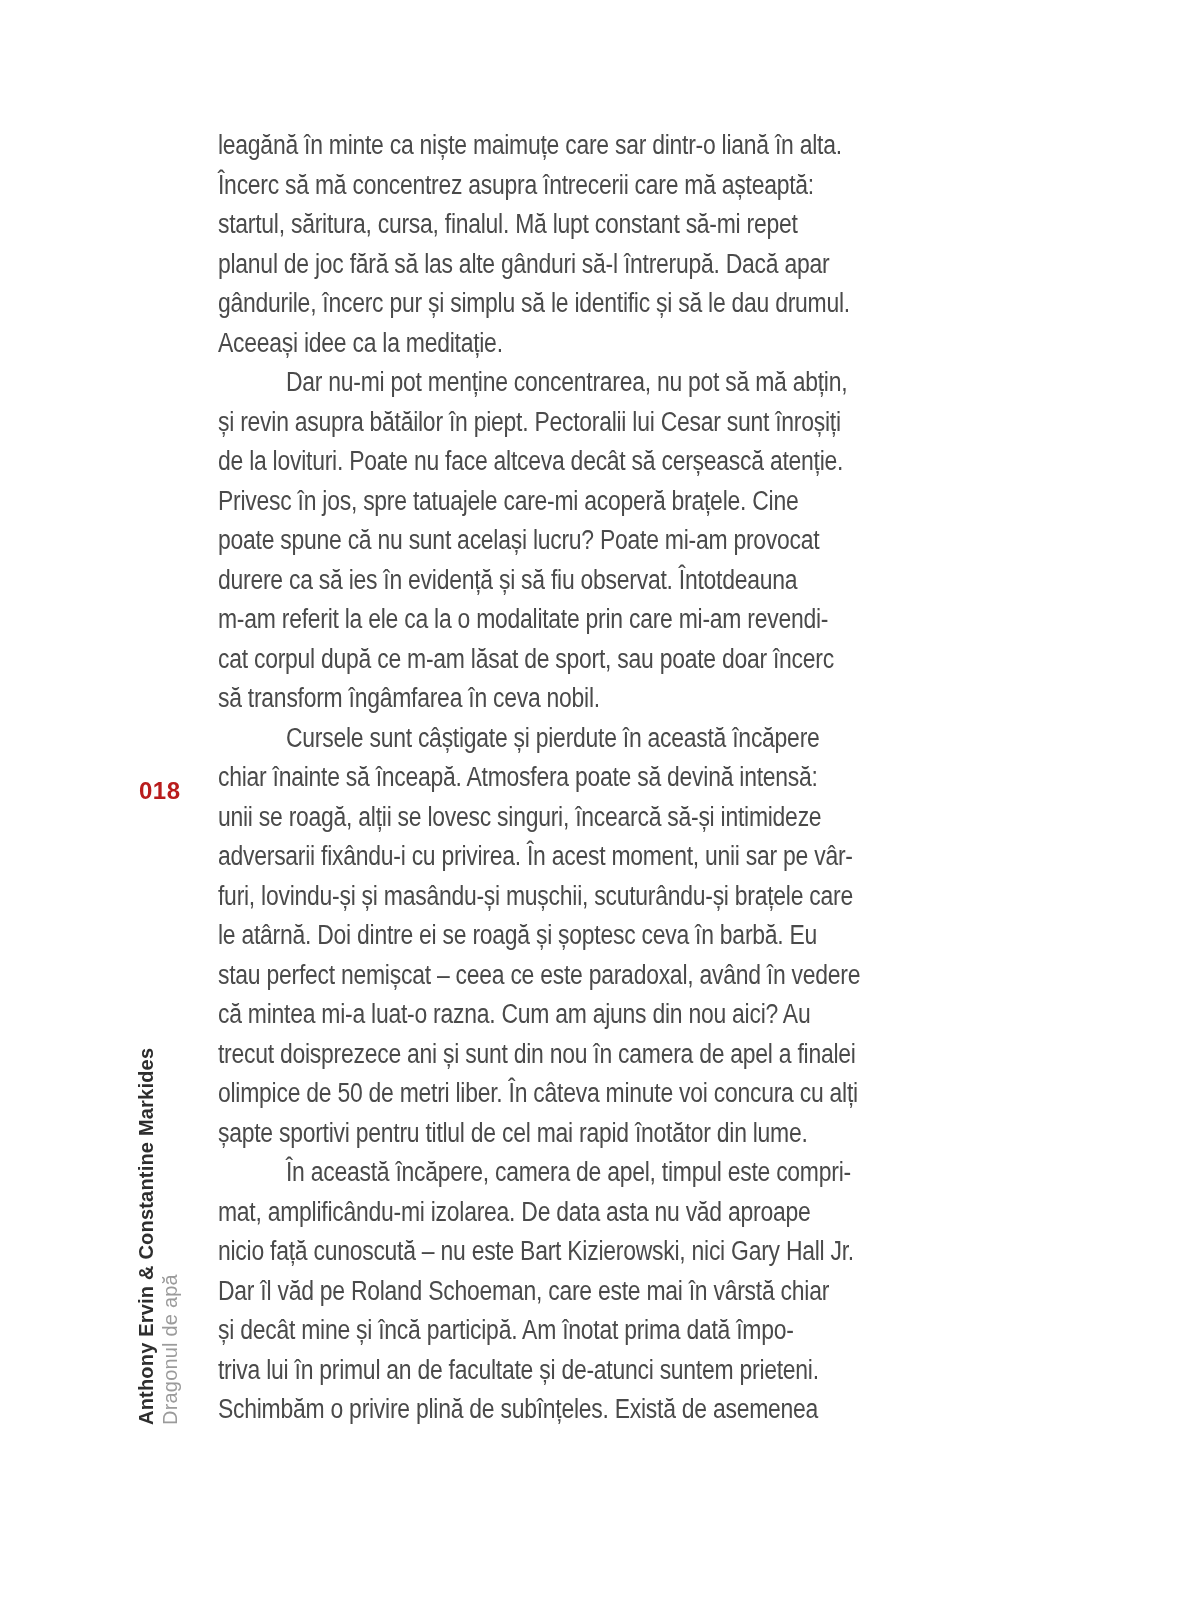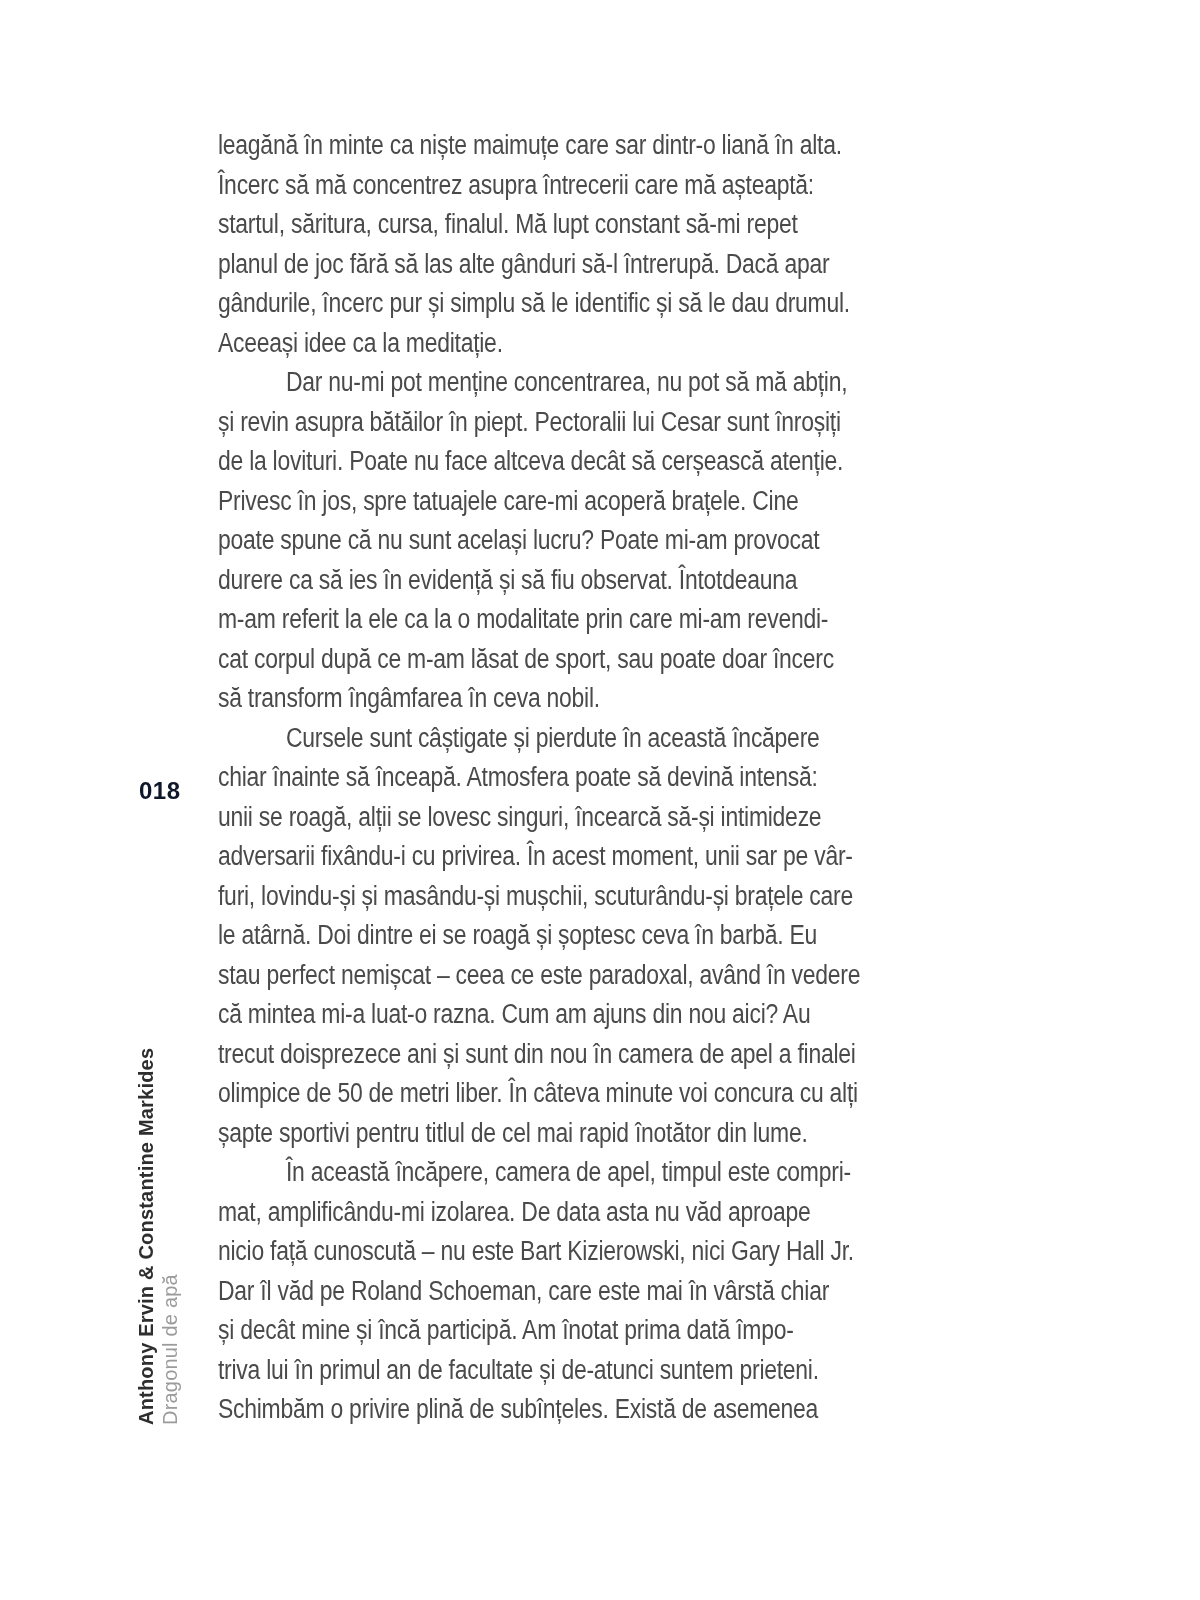--- a/index.html
+++ b/index.html
@@ -34,21 +34,21 @@
   .body-text .line.indent {
     padding-left: 80px; 
   }
   .page-number {
     position: absolute;
     left: 139px;
     top: 777px;
     font-size: 24px;
     font-weight: 600;
     letter-spacing: 0.5px;
-    color: #0f172a;
+    color: #b91c1c;
   }
   .spine {
     position: absolute;
     left: 133px;
     top: 1425px;
     transform: rotate(-90deg);
     transform-origin: 0 0;
     white-space: nowrap;
   }
   .spine-authors {

